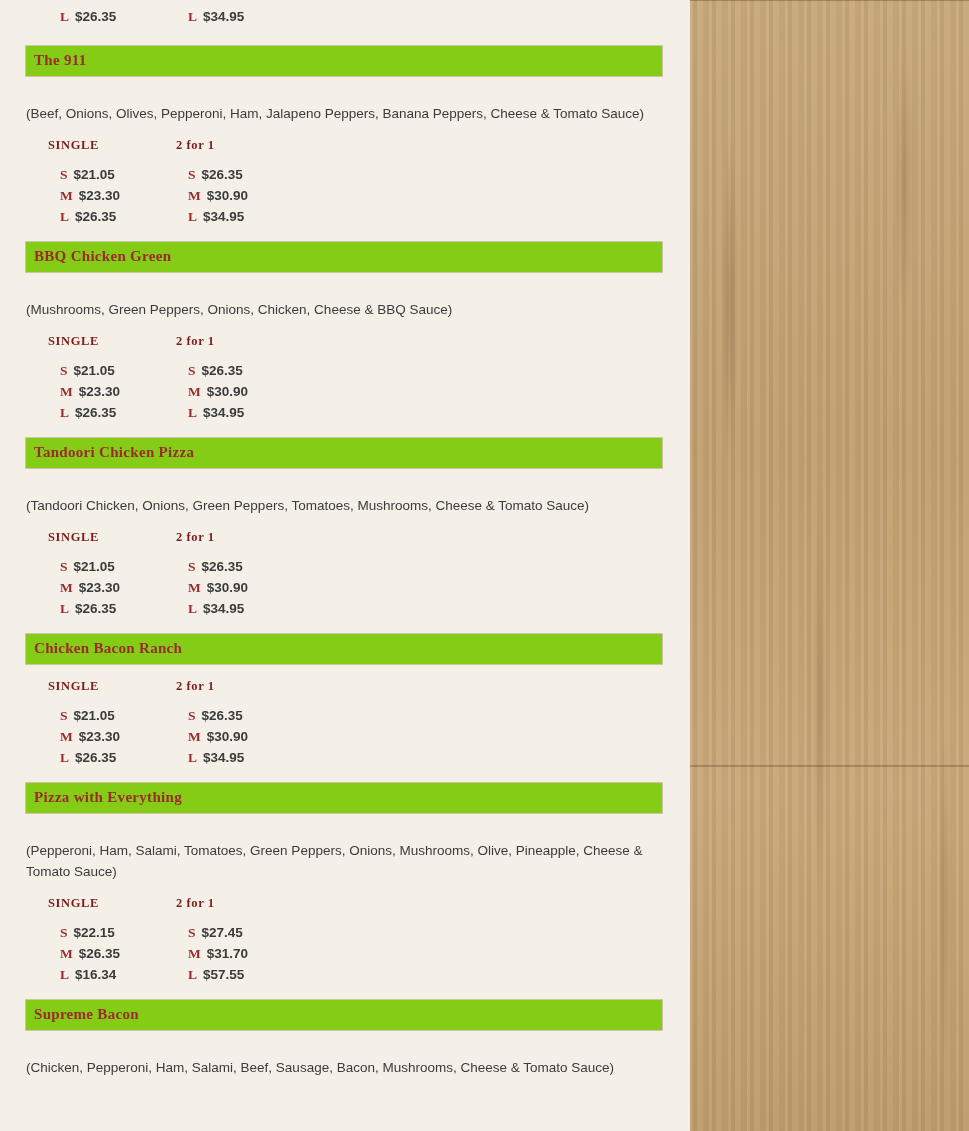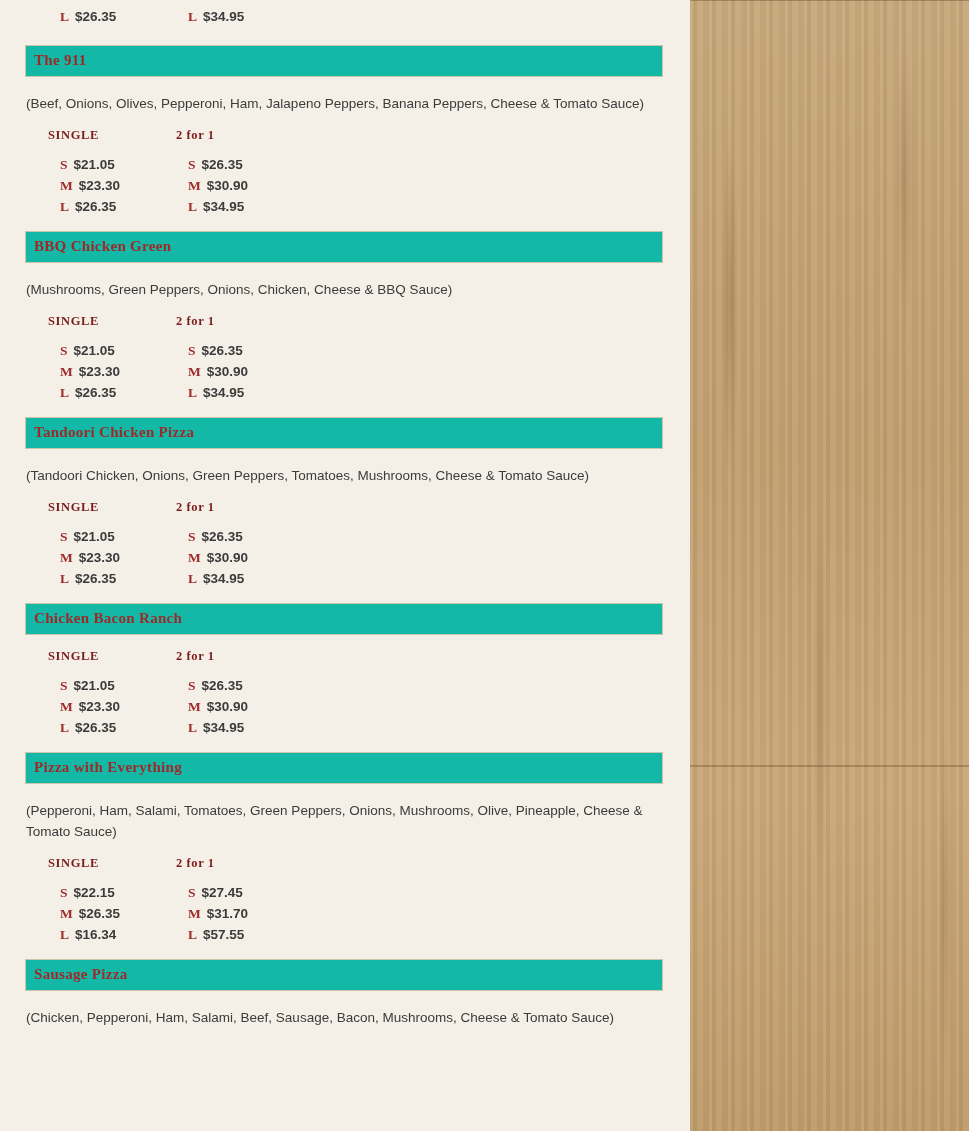--- a/index.html
+++ b/index.html
@@ -92,33 +92,33 @@
     padding-bottom: 8px;
   }
   .section {
     margin: 0 0 0 0;
   }
   .section-title {
     box-sizing: border-box;
     width: 638px;
     margin: 10px 0 0 0;
     padding: 6px 8px 7px 8px;
-    background: #14b8a6;
+    background: #84cc16;
     border: 1px solid #cfc3a8;
     color: #9c2a2a;
     font-family: "Liberation Serif", serif;
     font-weight: bold;
     font-size: 15px;
     letter-spacing: 0.3px;
   }
   .section-desc {
     color: #3b3b3b;
     font-size: 13.5px;
     line-height: 21px;
-    padding: 16px 0 0 0;
+    padding: 26px 0 0 0;
     margin: 0 0 0 1px;
     max-width: 650px;
   }
   .price-table {
     margin: 14px 0 0 0;
     padding: 0 0 4px 0;
   }
   .price-head {
     display: flex;
     margin-bottom: 11px;
@@ -347,18 +347,18 @@
             <span class="size">L</span><span class="amt">$16.34</span>
           </div>
           <div class="price-cell">
             <span class="size">L</span><span class="amt">$57.55</span>
           </div>
         </div>
       </div>
     </div>
 
     <div class="section">
-      <div class="section-title">Sausage Pizza</div>
+      <div class="section-title">Supreme Bacon</div>
       <div class="section-desc">(Chicken, Pepperoni, Ham, Salami, Beef, Sausage, Bacon, Mushrooms, Cheese &amp; Tomato Sauce)</div>
     </div>
 
   </div>
 </div>
 
 </body></html>

